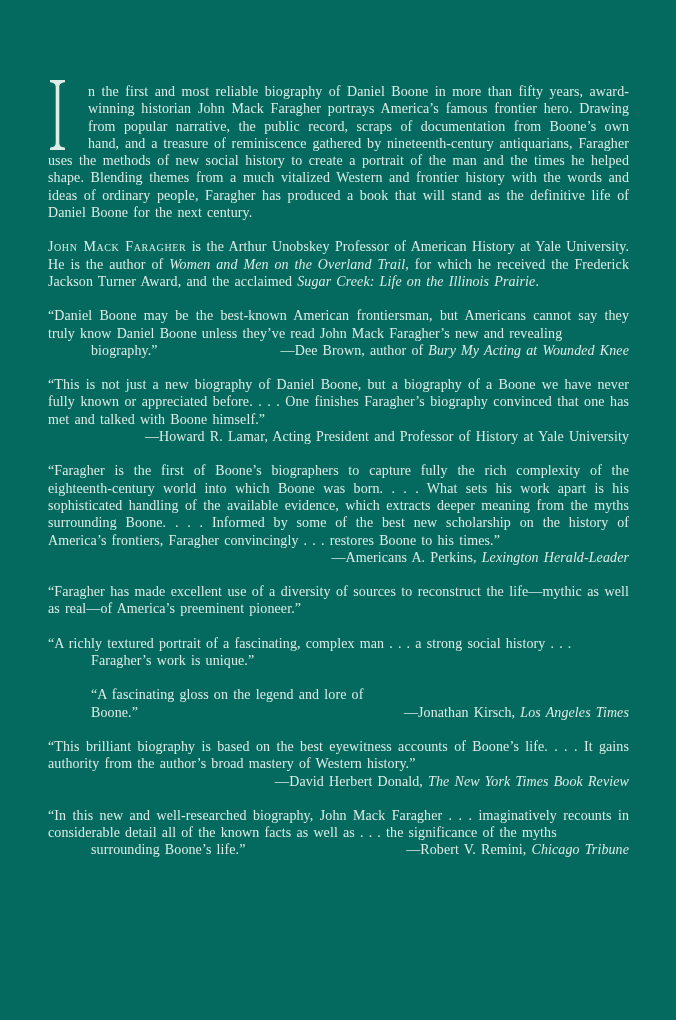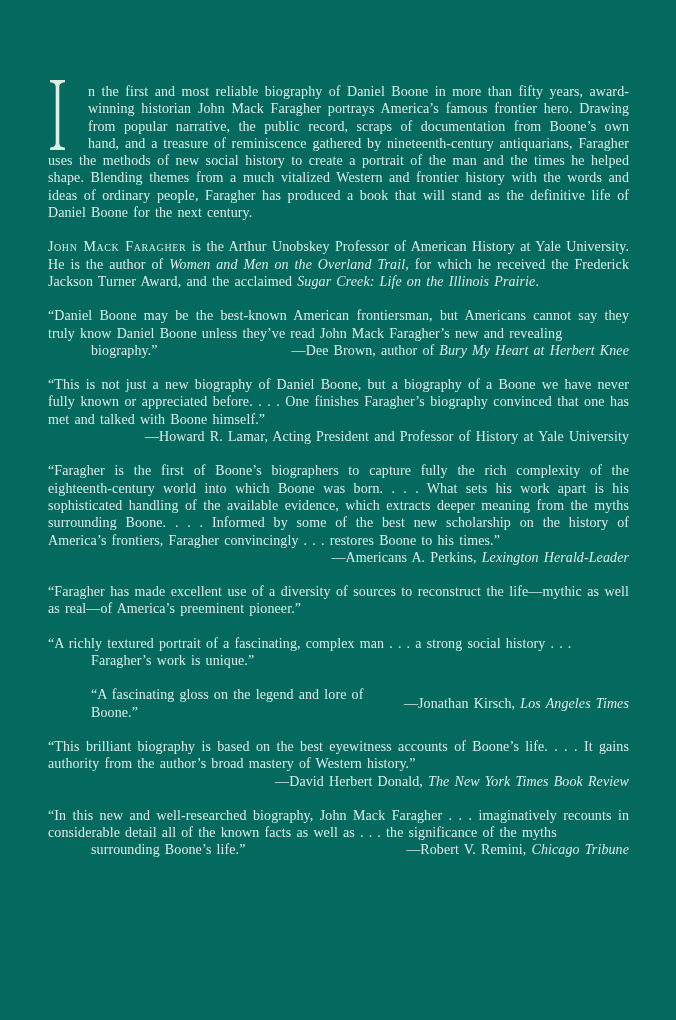--- a/index.html
+++ b/index.html
@@ -19,21 +19,21 @@
   }
   .para, .quote, .tailline, .attrline{
     font-size:14px;
     line-height:17.3px;
     word-spacing:1.5px;
     letter-spacing:0.1px;
   }
   .para{margin:0 0 17px;text-align:justify;}
   .quote{margin:0;text-align:justify;}
   .blurb{margin-bottom:17px;}
-  .tailline{display:flex;justify-content:space-between;align-items:center;padding-left:43px;}
+  .tailline{display:flex;justify-content:space-between;align-items:flex-end;padding-left:43px;}
   .attrline{text-align:right;}
   .attr{white-space:nowrap;}
   .seg-i{font-style:italic;margin-top:15px;}
   .seg-sc{font-variant:small-caps;letter-spacing:0.6px;}
   .dropcap{
     float:left;
     width:40px;height:69px;
   }
   .dropcap svg{display:block;margin-top:-3px;}
   .sr-only{
@@ -70,21 +70,21 @@
         <span class="sr-only">I</span>
       </span><span>n the first and most reliable biography of Daniel Boone in more than fifty years, award-winning historian John Mack Faragher portrays America’s famous frontier hero. Drawing from popular narrative, the public record, scraps of documentation from Boone’s own hand, and a treasure of reminiscence gathered by nineteenth-century antiquarians, Faragher uses the methods of new social history to create a portrait of the man and the times he helped shape. Blending themes from a much vitalized Western and frontier history with the words and ideas of ordinary people, Faragher has produced a book that will stand as the definitive life of Daniel Boone for the next century.</span>
     </p>
 
     <p class="para"><span class="seg-sc">John Mack Faragher</span><span> is the Arthur Unobskey Professor of American History at Yale University. He is the author of </span><span class="seg-i">Women and Men on the Overland Trail</span><span>, for which he received the Frederick Jackson Turner Award, and the acclaimed </span><span class="seg-i">Sugar Creek: Life on the Illinois Prairie</span><span>.</span></p>
 
     <section class="blurb">
       <p class="quote">“Daniel Boone may be the best-known American frontiersman, but Americans cannot say they truly know Daniel Boone unless they’ve read John Mack Faragher’s new and revealing</p>
       <div class="tailline">
         <span class="tail">biography.”</span>
-        <span class="attr"><span>—Dee Brown, author of </span><span class="seg-i">Bury My Heart at Herbert Knee</span></span>
+        <span class="attr"><span>—Dee Brown, author of </span><span class="seg-i">Bury My Acting at Wounded Knee</span></span>
       </div>
     </section>
 
     <section class="blurb">
       <p class="quote">“This is not just a new biography of Daniel Boone, but a biography of a Boone we have never fully known or appreciated before. . . . One finishes Faragher’s biography convinced that one has met and talked with Boone himself.”</p>
       <div class="attrline">
         <span class="attr"><span>—Howard R. Lamar, Acting President and Professor of History at Yale University</span></span>
       </div>
     </section>
 

